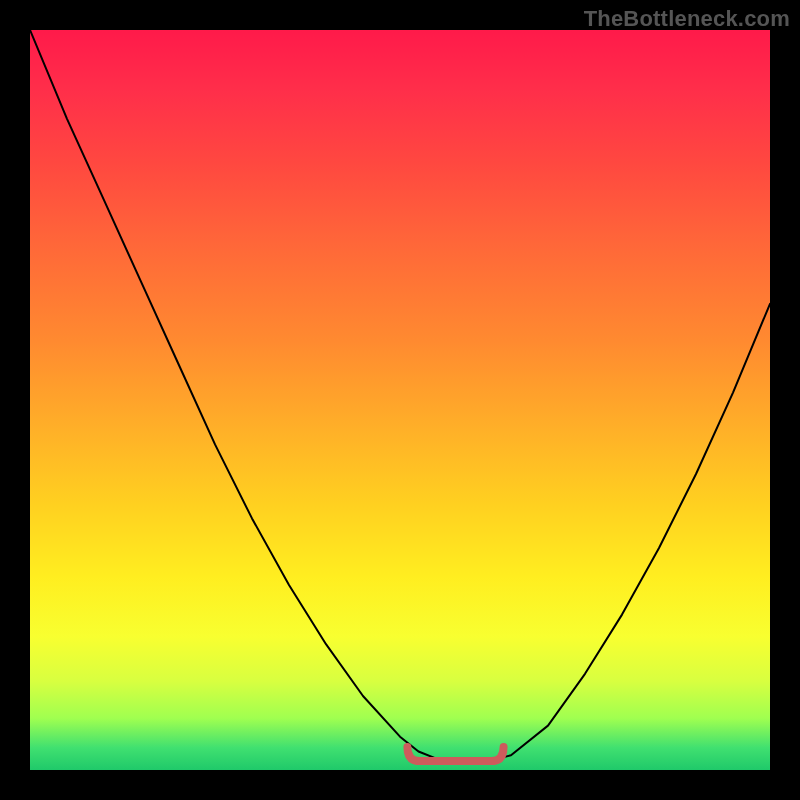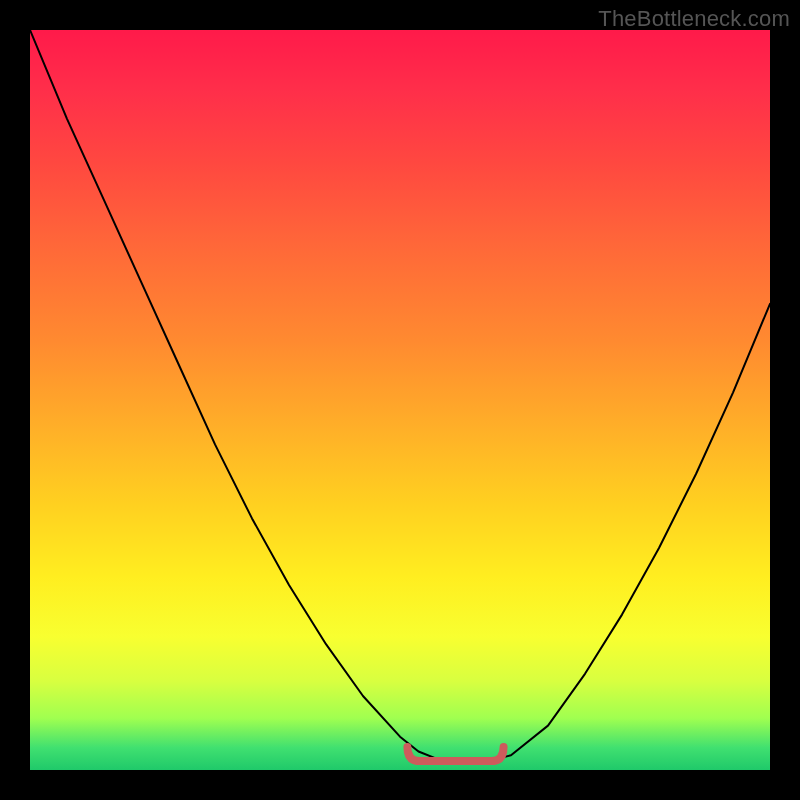--- a/index.html
+++ b/index.html
@@ -40,21 +40,21 @@
       #40e070 97%,
       #1fc96a 100%
     );
   }
   .credit {
     position: absolute;
     top: 6px;
     right: 10px;
     color: #555;
     font-size: 22px;
-    font-weight: 400;
+    font-weight: 700;
     z-index: 50;
     letter-spacing: 0.2px;
   }
   svg.overlay {
     position: absolute;
     left: 0;
     top: 0;
     width: 740px;
     height: 740px;
   }

